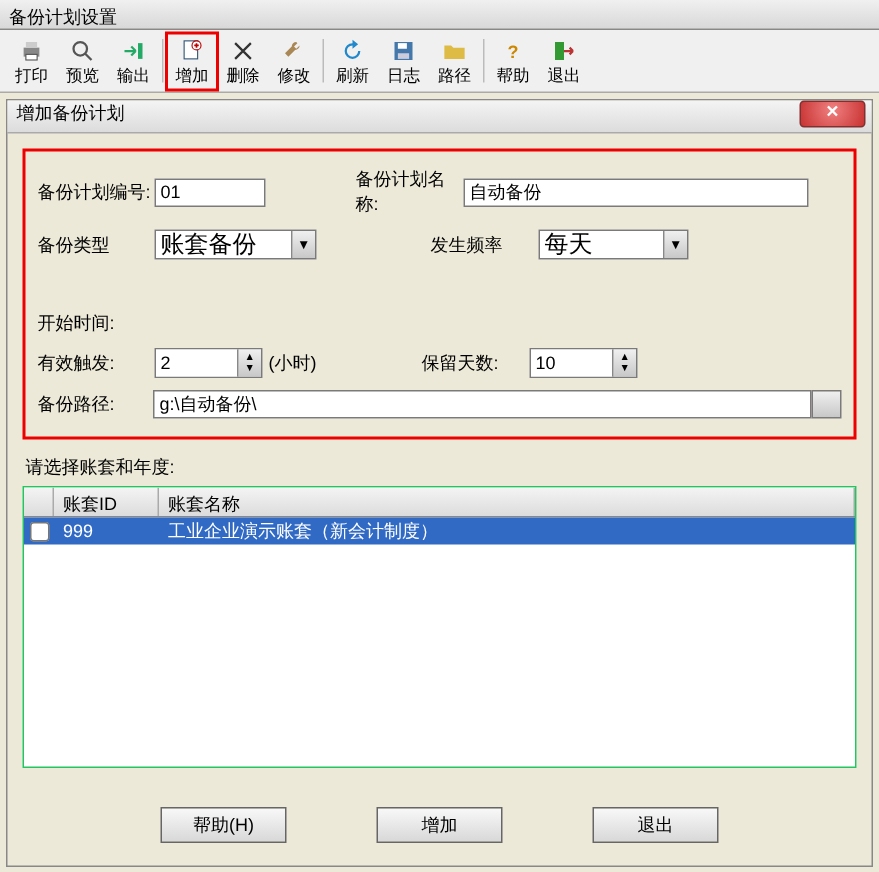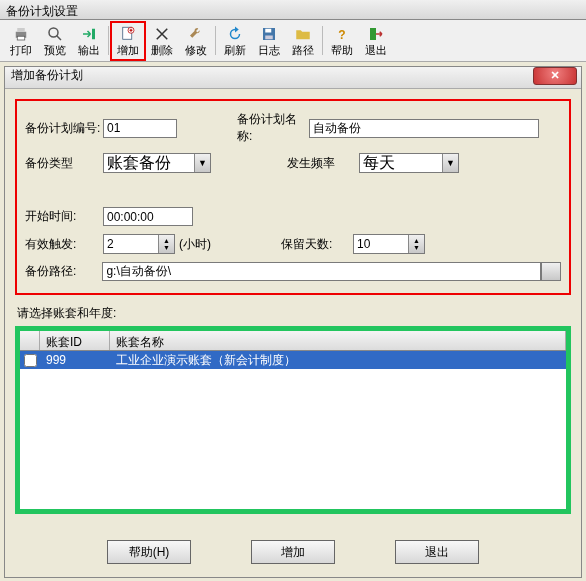--- a/index.html
+++ b/index.html
@@ -145,21 +145,21 @@
     flex-direction: column;
     line-height: 7px;
   }
   .spinner .spins span { font-size: 7px; }
   .unit { margin-left: 4px; }
   .note {
     margin: 0 10px 4px 12px;
   }
   .grid-area {
     margin: 0 10px;
-    border: 5px solid #22c55e;
+    border: 1px solid #22c55e;
     background: #fff;
     height: 188px;
     overflow: hidden;
   }
   .grid-header {
     display: flex;
     background: linear-gradient(#f4f4f4,#dcdcdc);
     border-bottom: 1px solid #888;
     height: 20px;
   }
@@ -317,21 +317,20 @@
       <span style="width:76px"></span>
       <span class="lbl2">发生频率</span>
       <span class="combo">
         <input style="width: 82px;" value="每天">
         <span class="arrow">▼</span>
       </span>
     </div>
     <div style="height:26px"></div>
     <div class="row">
       <span class="lbl">开始时间:</span>
-      <input class="text" style="width: 90px;" value="00:00:00">
     </div>
     <div class="row">
       <span class="lbl">有效触发:</span>
       <span class="spinner">
         <input value="2" style="">
         <span class="spins">
             <span>▲</span>
             <span>▼</span>
           </span>
       </span>

